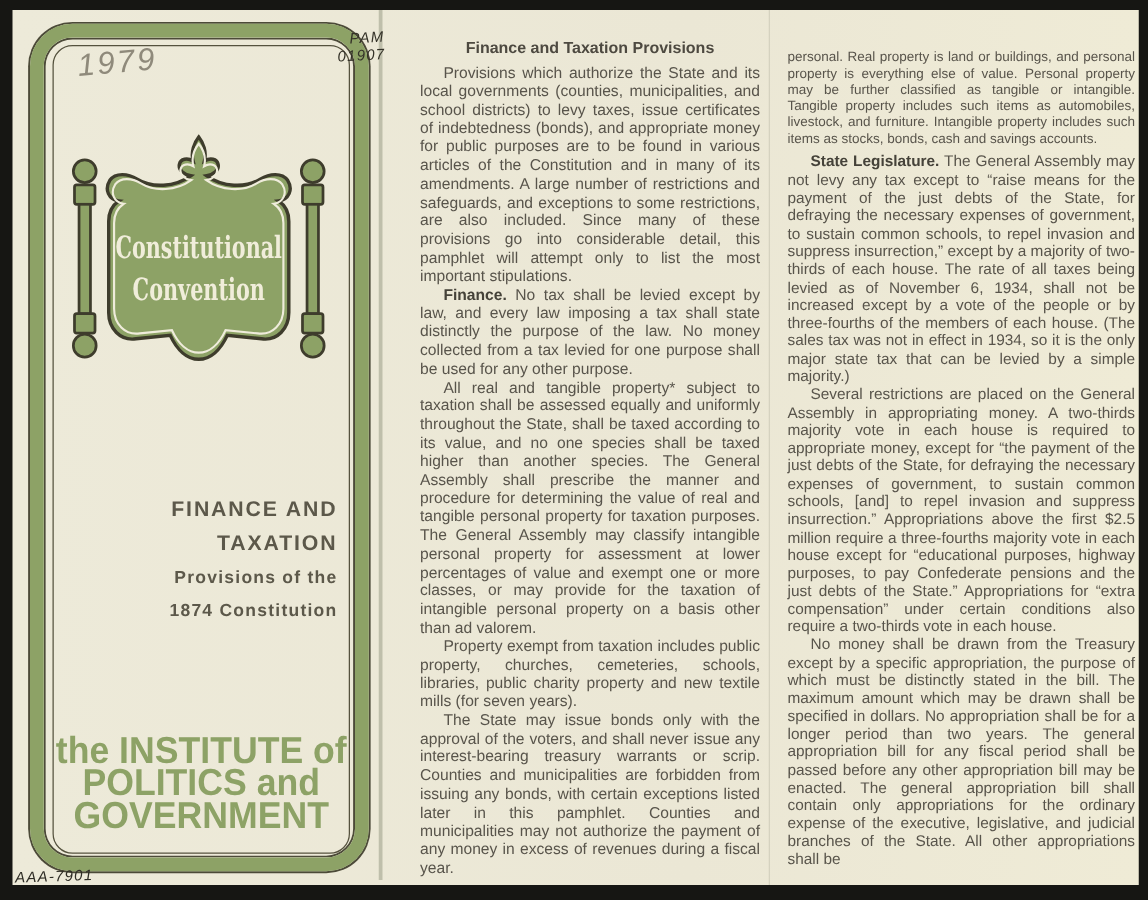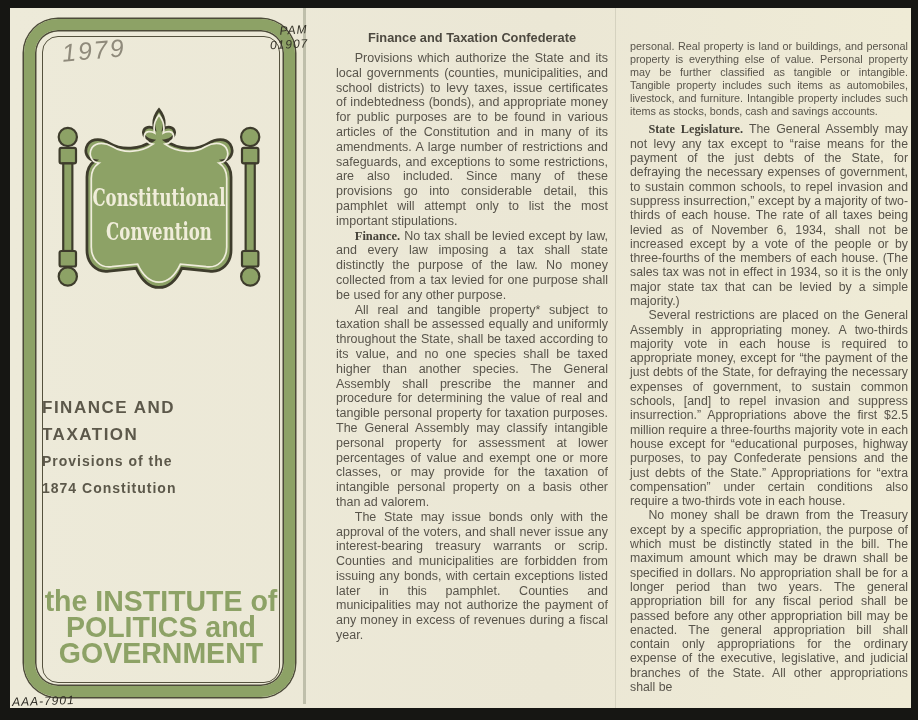--- a/index.html
+++ b/index.html
@@ -59,21 +59,21 @@
     transform:rotate(-2deg);letter-spacing:1px;
   }
   .sign-wrap{position:absolute;left:35px;top:90px;width:228px;height:202px;}
   .sign-wrap svg{width:100%;height:100%;}
   .sign-text{
     font-family:"DejaVu Serif",serif;
     font-weight:bold;
   }
   .cover-subtitle{
     position:absolute;left:32px;top:386px;width:228px;
-    text-align:left;color:#5c584a;
+    text-align:right;color:#5c584a;
   }
   .cover-subtitle .l1{font-size:17px;font-weight:bold;letter-spacing:1.5px;line-height:27px;}
   .cover-subtitle .l2{font-size:14px;font-weight:bold;letter-spacing:1px;line-height:27px;}
   .cover-org{
     position:absolute;left:22px;top:580px;width:258px;
     text-align:center;color:#8da266;
     font-weight:bold;font-size:30px;line-height:26px;
     transform:scaleX(0.95);
     letter-spacing:0px;
   }
@@ -88,21 +88,21 @@
     text-align:center;font-weight:bold;font-size:12.8px;line-height:16px;
     color:#4d4940;margin:0 0 5px 0;
   }
   .col p{
     margin:0;
     text-align:justify;
     text-indent:1.5em;
   }
   .body-mid p{font-size:12.5px;line-height:14.8px;}
   .body-right p{font-size:12.3px;line-height:14.3px;}
-  .col p b{color:#454239;font-family:Liberation Serif, serif;}
+  .col p b{color:#454239;}
   .footnote-cont{
     font-size:10.8px !important;
     line-height:12.9px !important;
     text-indent:0 !important;
     margin-bottom:5px !important;
   }
 </style>
 </head>
 <body>
 
@@ -165,25 +165,26 @@
   <div class="cover-org">
     <div>the INSTITUTE of</div>
     <div>POLITICS and</div>
     <div>GOVERNMENT</div>
   </div>
 
   <div class="hand hand-code">AAA-7901</div>
 
   <div class="col col-mid body-mid">
     <div class="col-heading">
-      <div>Finance and Taxation Confederate</div>
+      <div>Finance and Taxation Provisions</div>
     </div>
     <p>Provisions which authorize the State and its local governments (counties, municipalities, and school districts) to levy taxes, issue certificates of indebtedness (bonds), and appropriate money for public purposes are to be found in various articles of the Constitution and in many of its amendments. A large number of restrictions and safeguards, and exceptions to some restrictions, are also included. Since many of these provisions go into considerable detail, this pamphlet will attempt only to list the most important stipulations.</p>
     <p><b>Finance.</b><span> No tax shall be levied except by law, and every law imposing a tax shall state distinctly the purpose of the law. No money collected from a tax levied for one purpose shall be used for any other purpose.</span></p>
     <p>All real and tangible property* subject to taxation shall be assessed equally and uniformly throughout the State, shall be taxed according to its value, and no one species shall be taxed higher than another species. The General Assembly shall prescribe the manner and procedure for determining the value of real and tangible personal property for taxation purposes. The General Assembly may classify intangible personal property for assessment at lower percentages of value and exempt one or more classes, or may provide for the taxation of intangible personal property on a basis other than ad valorem.</p>
+    <p>Property exempt from taxation includes public property, churches, cemeteries, schools, libraries, public charity property and new textile mills (for seven years).</p>
     <p>The State may issue bonds only with the approval of the voters, and shall never issue any interest-bearing treasury warrants or scrip. Counties and municipalities are forbidden from issuing any bonds, with certain exceptions listed later in this pamphlet. Counties and municipalities may not authorize the payment of any money in excess of revenues during a fiscal year.</p>
 
   </div>
 
   <div class="col col-right body-right">
     <p class="footnote-cont">personal. Real property is land or buildings, and personal property is everything else of value. Personal property may be further classified as tangible or intangible. Tangible property includes such items as automobiles, livestock, and furniture. Intangible property includes such items as stocks, bonds, cash and savings accounts.</p>
     <p><b>State Legislature.</b><span> The General Assembly may not levy any tax except to “raise means for the payment of the just debts of the State, for defraying the necessary expenses of government, to sustain common schools, to repel invasion and suppress insurrection,” except by a majority of two-thirds of each house. The rate of all taxes being levied as of November 6, 1934, shall not be increased except by a vote of the people or by three-fourths of the members of each house. (The sales tax was not in effect in 1934, so it is the only major state tax that can be levied by a simple majority.)</span></p>
     <p>Several restrictions are placed on the General Assembly in appropriating money. A two-thirds majority vote in each house is required to appropriate money, except for “the payment of the just debts of the State, for defraying the necessary expenses of government, to sustain common schools, [and] to repel invasion and suppress insurrection.” Appropriations above the first $2.5 million require a three-fourths majority vote in each house except for “educational purposes, highway purposes, to pay Confederate pensions and the just debts of the State.” Appropriations for “extra compensation” under certain conditions also require a two-thirds vote in each house.</p>
     <p>No money shall be drawn from the Treasury except by a specific appropriation, the purpose of which must be distinctly stated in the bill. The maximum amount which may be drawn shall be specified in dollars. No appropriation shall be for a longer period than two years. The general appropriation bill for any fiscal period shall be passed before any other appropriation bill may be enacted. The general appropriation bill shall contain only appropriations for the ordinary expense of the executive, legislative, and judicial branches of the State. All other appropriations shall be</p>
   </div>

